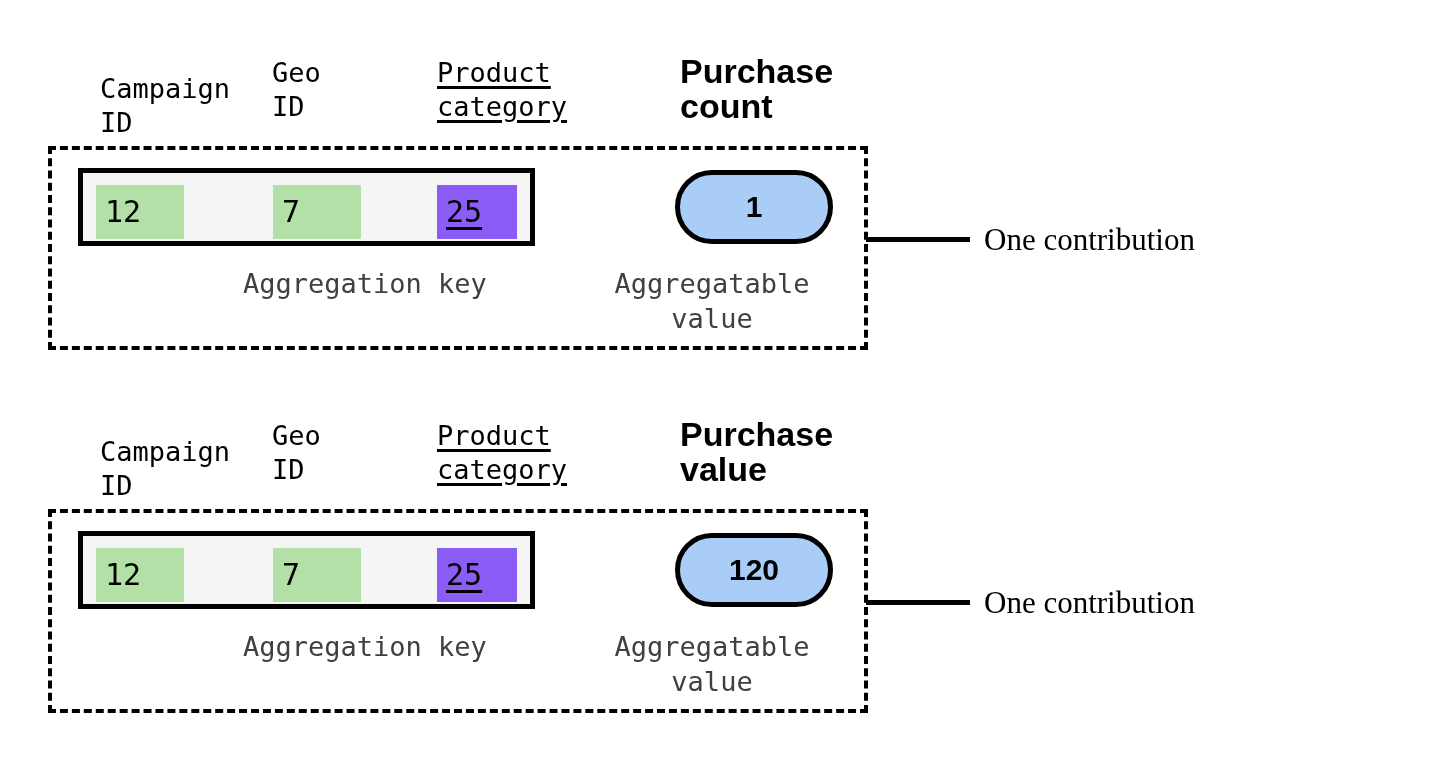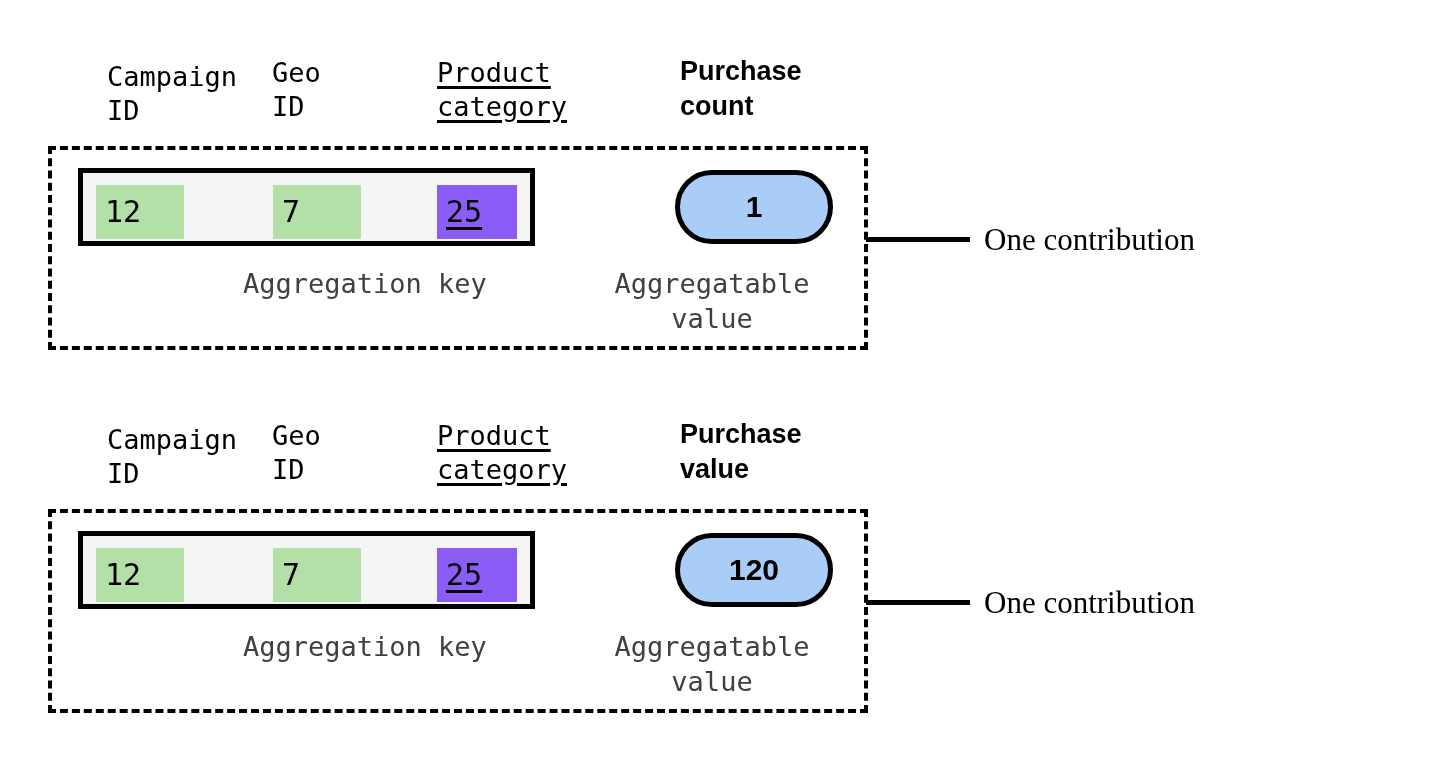--- a/index.html
+++ b/index.html
@@ -34,32 +34,32 @@
   }
   .hdr {
     position: absolute;
     font-family: "DejaVu Sans Mono", "Liberation Mono", monospace;
     font-size: 27px;
     line-height: 34px;
     color: #000000;
     white-space: pre;
     letter-spacing: 0px;
   }
-  .hdr-campaign { left: 100px; top: 4px; margin-left: 7px; }
+  .hdr-campaign { left: 100px; top: 16px; }
   .hdr-geo      { left: 272px; top: 0px; }
   .hdr-product  { left: 437px; top: 0px; }
   .hdr-product .ul { text-decoration: underline; text-underline-offset: 4px; text-decoration-thickness: 3px; }
 
   .hdr-metric {
     position: absolute;
     left: 680px;
     top: -2px;
     font-family: "Liberation Sans", sans-serif;
     font-weight: bold;
-    font-size: 27px;
+    font-size: 34px;
     line-height: 35px;
     color: #000000;
     white-space: pre;
   }
 
   
   .dashed-box {
     position: absolute;
     left: 48px;
     top: 146px;

